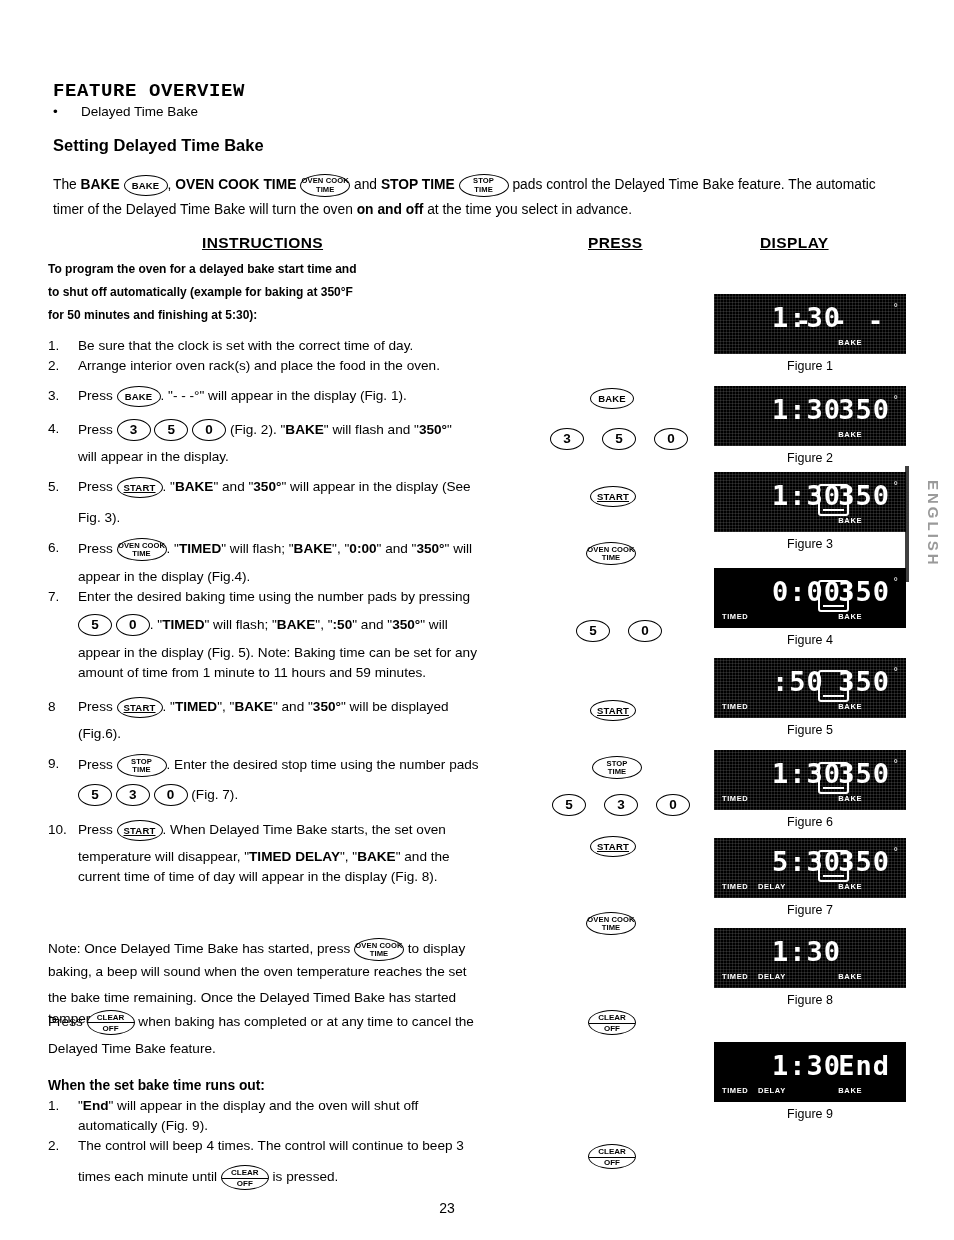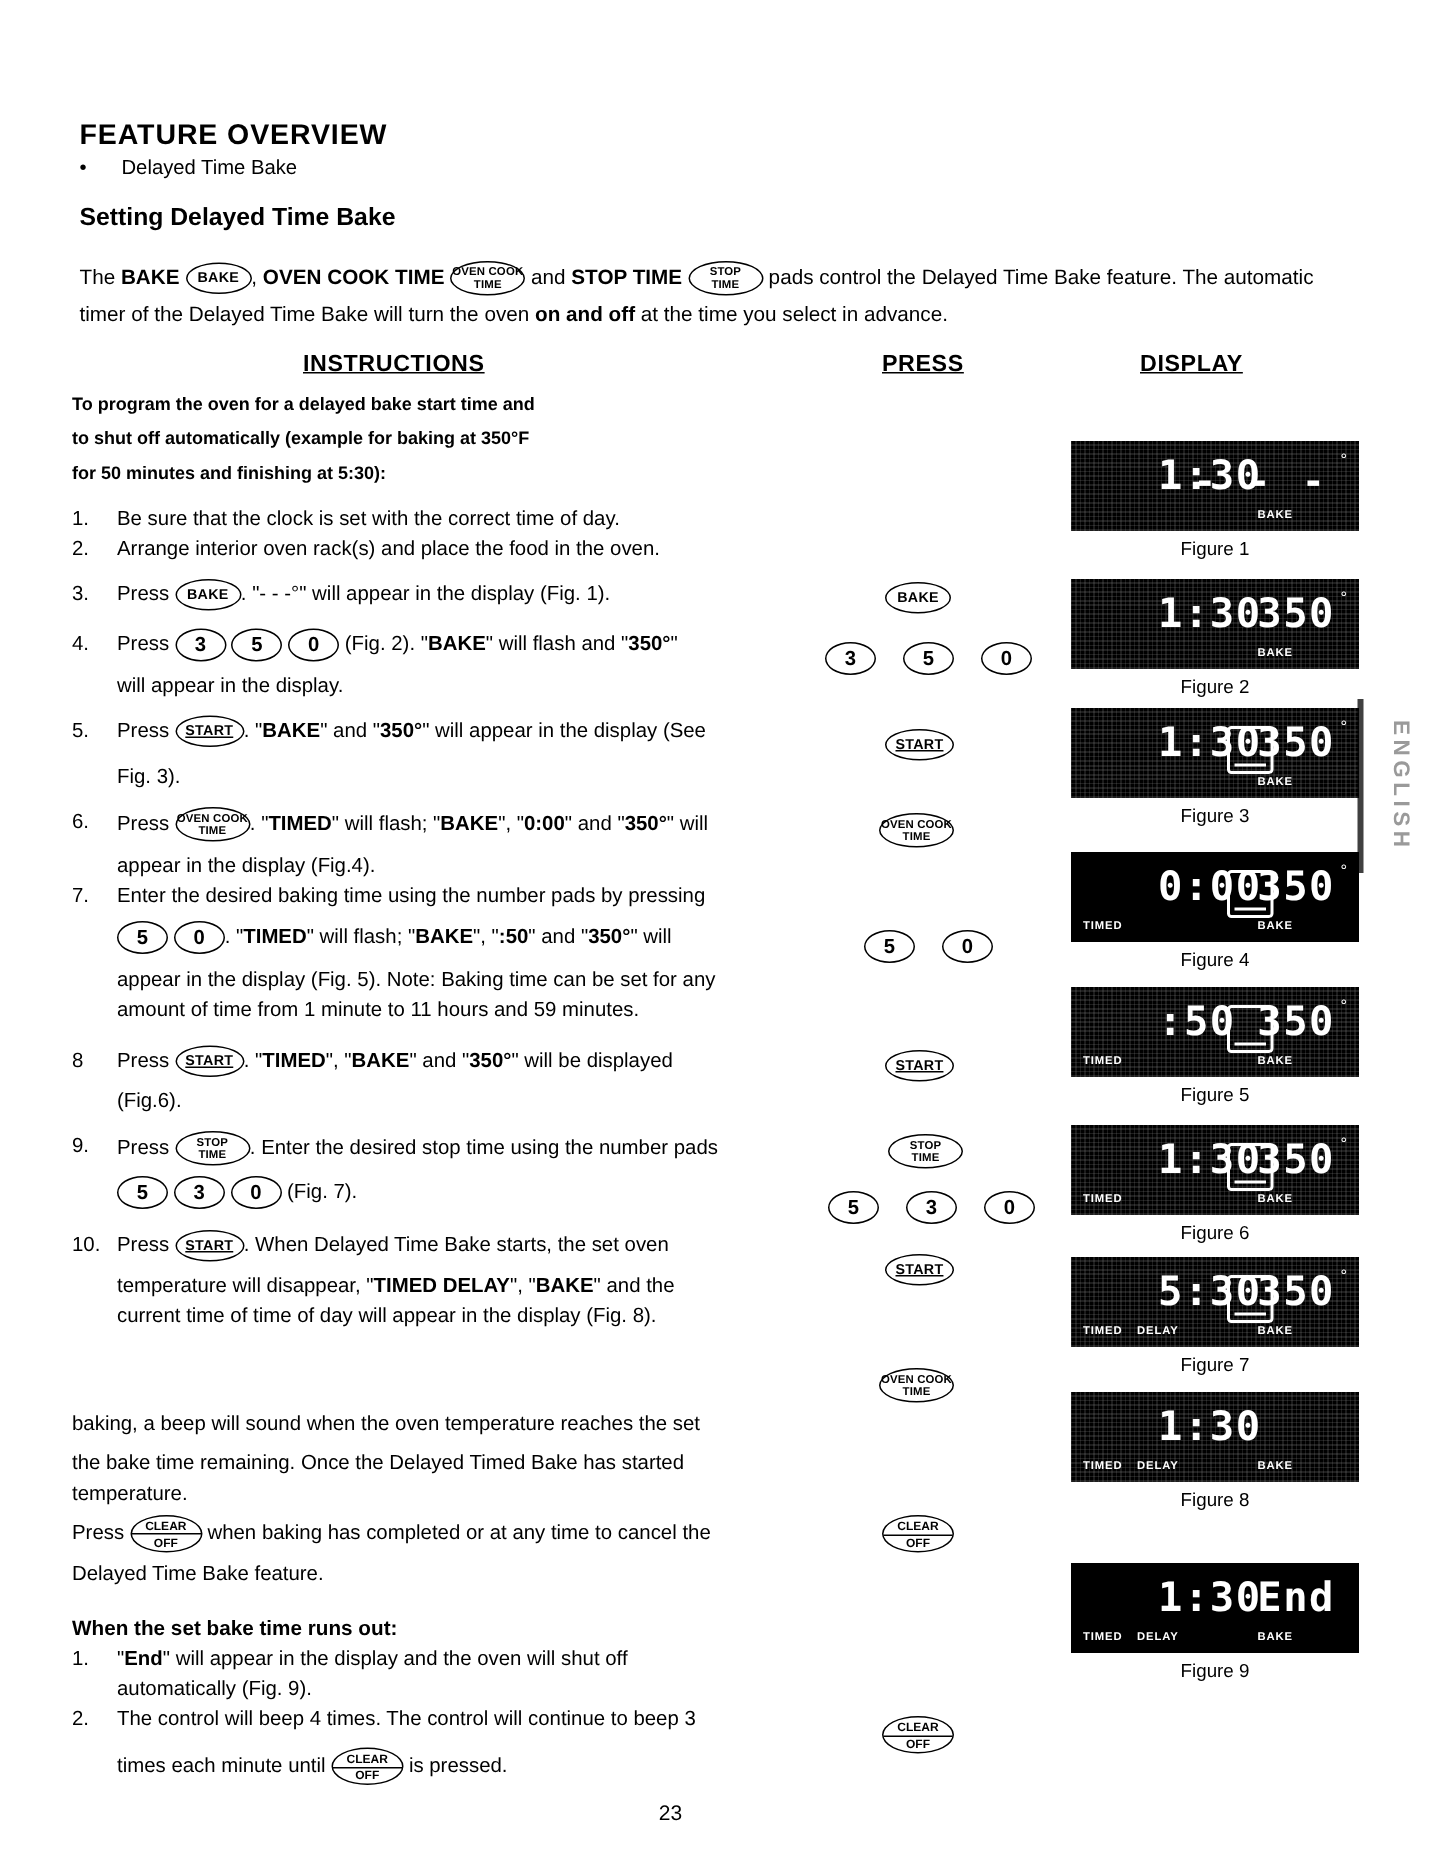--- a/index.html
+++ b/index.html
@@ -13,21 +13,21 @@
   }
   .page{position:relative;width:954px;height:1240px;}
 
   
   .h-title{
     position:absolute;left:52px;top:44px;
     font-size:27px;font-weight:bold;letter-spacing:-0.2px;
   }
   .h-sub{
     position:absolute;left:53px;top:80px;
-    font-size:19px;font-weight:bold;letter-spacing:0.6px;
+    font-size:19px;font-weight:bold;letter-spacing:0.6px;font-family:Liberation Mono, monospace;
   }
   .bullet-row{
     position:absolute;left:53px;top:104px;
     font-size:13.5px;
   }
   .bullet-row .dot{display:inline-block;width:28px;}
   .h-sub2{
     position:absolute;left:53px;top:136px;
     font-size:16.5px;font-weight:bold;
   }
@@ -322,20 +322,25 @@
         <span class="pad word start"><u>START</u></span><span>. When Delayed Time Bake starts, the set oven</span>
         <div style="margin-top:6px;">
           <span>temperature will disappear, "</span><b>TIMED DELAY</b><span>", "</span><b>BAKE</b><span>" and the</span>
         </div>
         <div>current time of time of day will appear in the display (Fig. 8).</div>
       </div>
     </div>
   </div>
 
   <div class="note">
+    <div>
+      <span>Note: Once Delayed Time Bake has started, press</span>
+      <span class="pad twoline"><span>OVEN COOK</span><br><span>TIME</span></span>
+      <span>to display</span>
+    </div>
     <div>baking, a beep will sound when the oven temperature reaches the set</div>
     <div style="margin-top:5px;">the bake time remaining. Once the Delayed Timed Bake has started</div>
     <div>temperature.</div>
   </div>
 
   <div class="presscancel">
     <div>
       <span>Press</span>
       <span class="pad clear"><span class="l1">CLEAR</span><span class="l2">OFF</span></span>
       <span>when baking has completed or at any time to cancel the</span>

